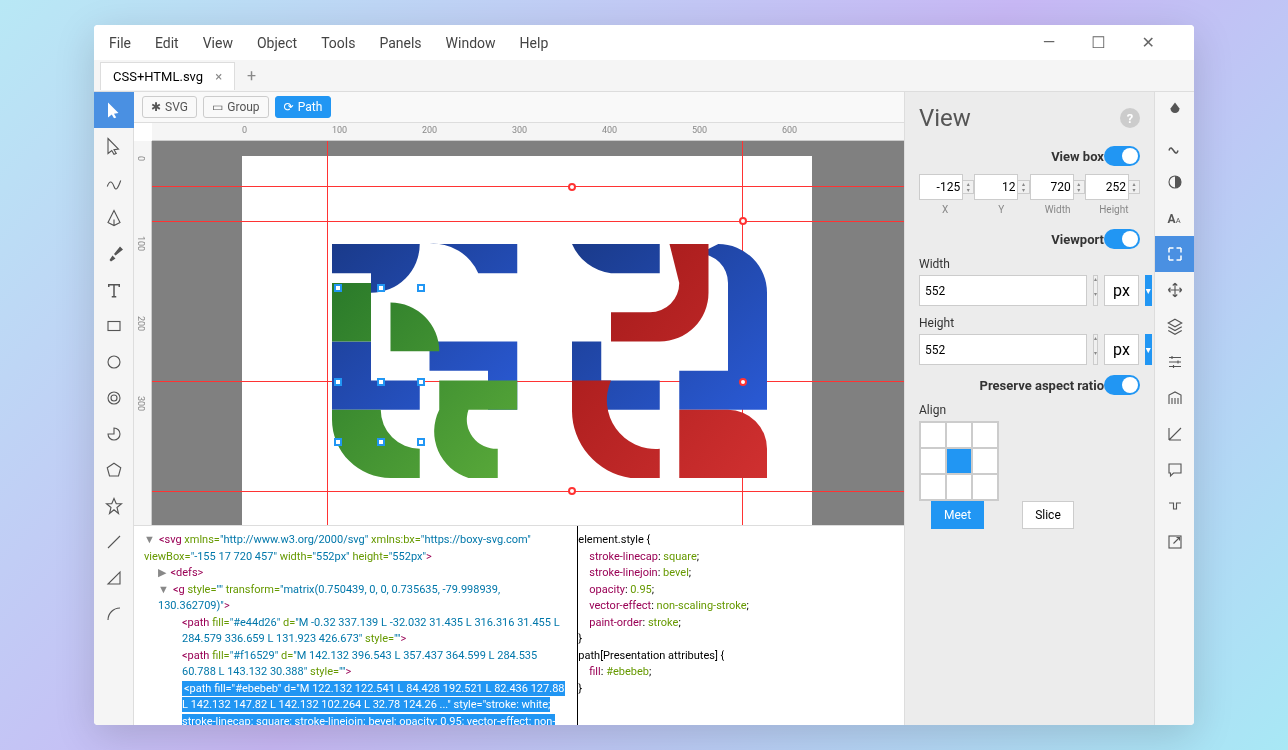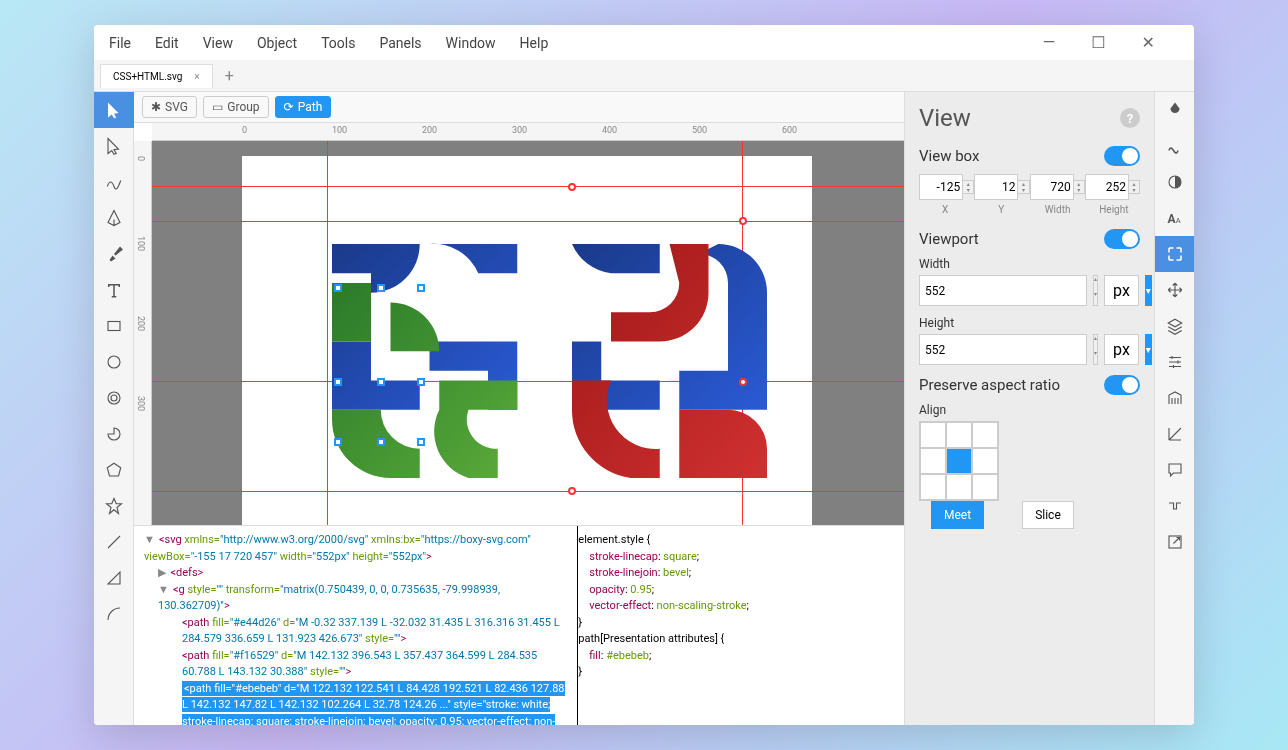--- a/index.html
+++ b/index.html
@@ -3,21 +3,21 @@
 <meta charset="utf-8">
 <style>
 * { margin:0; padding:0; box-sizing:border-box; font-family:-apple-system,BlinkMacSystemFont,"Segoe UI",Roboto,sans-serif; }
 body { background:linear-gradient(135deg,#b8e8f5 0%,#c8b8f5 50%,#a8e8f5 100%); display:flex; align-items:center; justify-content:center; min-height:100vh; }
 .window { width:1100px; height:700px; background:#fff; border-radius:4px; box-shadow:0 10px 40px rgba(0,0,0,0.15); display:flex; flex-direction:column; overflow:hidden; }
 .menubar { display:flex; align-items:center; padding:8px 15px; background:#fff; font-size:14px; color:#444; }
 .menubar span { margin-right:24px; cursor:pointer; }
 .winctrl { margin-left:auto; display:flex; gap:12px; color:#666; }
 .winctrl span { font-size:16px; cursor:pointer; }
 .tabbar { display:flex; align-items:center; background:#f5f5f5; border-bottom:1px solid #ddd; padding-left:6px; }
-.tab { display:flex; align-items:flex-end; padding:6px 12px; background:#fff; border:1px solid #ddd; border-bottom:none; font-size:10px; margin-right:2px; }
+.tab { display:flex; align-items:flex-end; padding:6px 12px; background:#fff; border:1px solid #ddd; border-bottom:none; font-size:13px; margin-right:2px; }
 .tab-close { margin-left:12px; color:#888; cursor:pointer; }
 .newtab { padding:6px 10px; color:#888; cursor:pointer; font-size:16px; }
 .body { flex:1; display:flex; overflow:hidden; }
 .ltool { width:40px; background:#f5f5f5; border-right:1px solid #ddd; display:flex; flex-direction:column; }
 .rtool { width:40px; background:#f5f5f5; border-left:1px solid #ddd; display:flex; flex-direction:column; }
 .tbtn { width:40px; height:36px; display:flex; align-items:center; justify-content:center; cursor:pointer; color:#555; }
 .tbtn.active { background:#4a90e2; color:#fff; }
 .tbtn svg { width:18px; height:18px; }
 .center { flex:1; display:flex; flex-direction:column; }
 .bcrumb { display:flex; align-items:center; padding:4px 8px; background:#f9f9f9; border-bottom:1px solid #ddd; font-size:12px; gap:6px; }
@@ -45,21 +45,21 @@
 .tok-attr { color:#690; }
 .tok-val { color:#07a; }
 .tok-prop { color:#905; }
 .tok-col { color:#690; }
 .hl { background:#2196f3; color:#fff; padding:1px 2px; }
 .tok-arrow { color:#888; margin-right:4px; }
 .panel { width:250px; background:#ececec; border-left:1px solid #ddd; padding:12px 14px; overflow-y:auto; }
 .panel h2 { font-size:24px; font-weight:400; color:#555; margin-bottom:14px; display:flex; align-items:center; }
 .helpicon { margin-left:auto; width:20px; height:20px; background:#ccc; border-radius:50%; display:flex; align-items:center; justify-content:center; font-size:13px; color:#fff; font-weight:bold; }
 .prow { display:flex; align-items:center; margin-bottom:8px; }
-.plabel { font-size:15px; font-weight:400; color:#333; flex:1; }
+.plabel { font-size:13px; font-weight:700; color:#333; flex:1;text-align:right; }
 .toggle { width:36px; height:20px; background:#2196f3; border-radius:10px; position:relative; cursor:pointer; }
 .toggle::after { content:''; position:absolute; right:2px; top:2px; width:16px; height:16px; background:#fff; border-radius:50%; }
 .inputs4 { display:flex; margin-bottom:4px; }
 .ninput { flex:1; display:flex; align-items:center; }
 .ninput input { width:100%; padding:5px 2px; font-size:12px; text-align:right; border:1px solid #ccc; }
 .spinner { width:14px; background:#f0f0f0; border:1px solid #ccc; border-left:none; display:flex; flex-direction:column; font-size:6px; color:#888; align-items:center; }
 .spinner span { flex:1; line-height:1; cursor:pointer; }
 .sublabels { display:flex; gap:4px; font-size:10px; color:#888; text-align:center; margin-bottom:14px; }
 .sublabels span { flex:1; }
 .flabel { font-size:12px; color:#333; margin-bottom:4px; }
@@ -279,20 +279,21 @@
           <div style="padding-left:38px"><span class="tok-tag">&lt;path</span> <span class="tok-attr">fill=</span><span class="tok-val">"#e44d26"</span> <span class="tok-attr">d=</span><span class="tok-val">"M -0.32 337.139 L -32.032 31.435 L 316.316 31.455 L 284.579 336.659 L 131.923 426.673"</span> <span class="tok-attr">style=</span><span class="tok-val">""</span><span class="tok-tag">&gt;</span></div>
           <div style="padding-left:38px"><span class="tok-tag">&lt;path</span> <span class="tok-attr">fill=</span><span class="tok-val">"#f16529"</span> <span class="tok-attr">d=</span><span class="tok-val">"M 142.132 396.543 L 357.437 364.599 L 284.535 60.788 L 143.132 30.388"</span> <span class="tok-attr">style=</span><span class="tok-val">""</span><span class="tok-tag">&gt;</span></div>
           <div style="padding-left:38px"><span class="hl">&lt;path fill="#ebebeb" d="M 122.132 122.541 L 84.428 192.521 L 82.436 127.88 L 142.132 147.82 L 142.132 102.264 L 32.78 124.26 ..." style="stroke: white; stroke-linecap: square; stroke-linejoin: bevel; opacity: 0.95; vector-effect: non-scaling-stroke; paint-order: stroke;"&gt;</span></div>
         </div>
         <div class="code-right">
           <div>element.style {</div>
           <div>&nbsp;&nbsp;&nbsp;&nbsp;<span class="tok-prop">stroke-linecap</span>: <span class="tok-col">square</span>;</div>
           <div>&nbsp;&nbsp;&nbsp;&nbsp;<span class="tok-prop">stroke-linejoin</span>: <span class="tok-col">bevel</span>;</div>
           <div>&nbsp;&nbsp;&nbsp;&nbsp;<span class="tok-prop">opacity</span>: <span class="tok-col">0.95</span>;</div>
           <div>&nbsp;&nbsp;&nbsp;&nbsp;<span class="tok-prop">vector-effect</span>: <span class="tok-col">non-scaling-stroke</span>;</div>
+          <div>&nbsp;&nbsp;&nbsp;&nbsp;<span class="tok-prop">paint-order</span>: <span class="tok-col">stroke</span>;</div>
           <div>}</div>
           <div>path[Presentation attributes] {</div>
           <div>&nbsp;&nbsp;&nbsp;&nbsp;<span class="tok-prop">fill</span>: <span class="tok-col">#ebebeb</span>;</div>
           <div>}</div>
         </div>
       </div>
     </div>
 
     <div class="panel">
       <h2>

